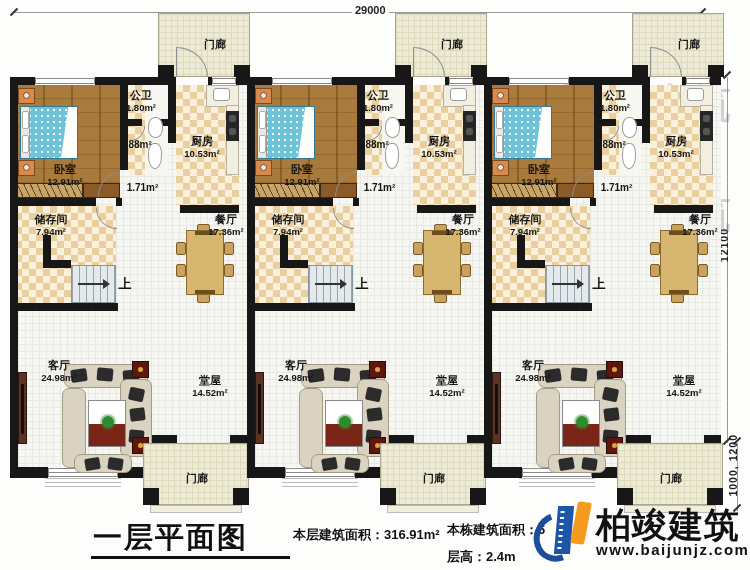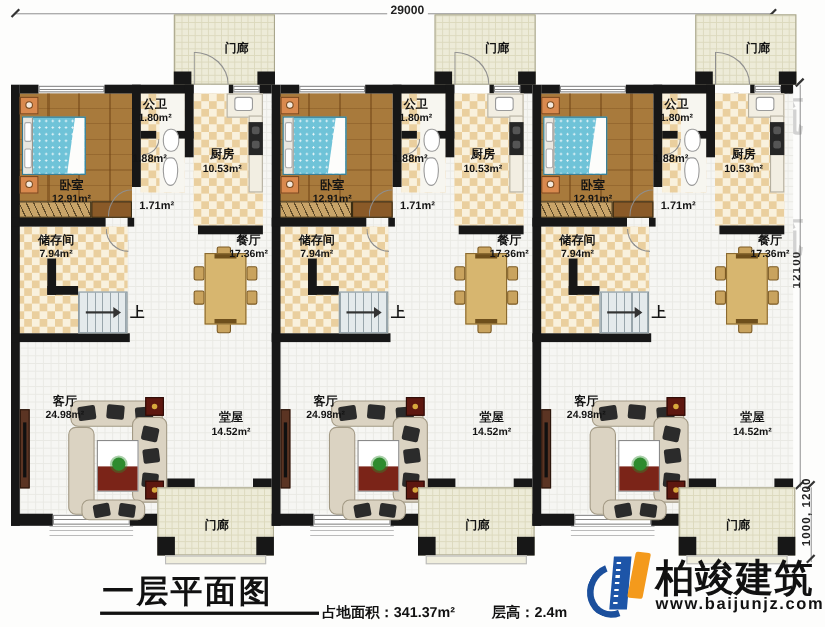--- a/index.html
+++ b/index.html
@@ -545,22 +545,25 @@
     <div class="rlabel" style="left:165px;top:297px;width:70px;">
       <span style="position:static;">堂屋</span><span class="ar" style="position:static;">14.52m²</span></div>
     <div class="rlabel" style="left:105px;top:199px;width:20px;font-size:13px;">
       <span style="position:static;">上</span></div>
   </div>
 </div>
 
   <div class="ft" style="left:93px;top:518px;font-size:29px;font-weight:bold;letter-spacing:2px;">一层平面图</div>
   <div style="left:91px;top:556px;width:199px;height:3px;background:#111;"></div>
 
-  <div class="ft" style="left:293px;top:548px;font-size:13px;font-weight:bold;">
-    <span style="position:static;">占地面积：</span><span style="position:static;">341.37m²</span>
+  <div class="ft" style="left:293px;top:526px;font-size:13px;font-weight:bold;">
+    <span style="position:static;">本层建筑面积：</span><span style="position:static;">316.91m²</span>
+  </div>
+  <div class="ft" style="left:447px;top:521px;font-size:13px;font-weight:bold;">
+    <span style="position:static;">本栋建筑面积：</span><span style="position:static;">6</span>
   </div>
   <div class="ft" style="left:447px;top:548px;font-size:13px;font-weight:bold;">
     <span style="position:static;">层高：</span><span style="position:static;">2.4m</span>
   </div>
 
   <div style="left:536px;top:500px;width:58px;height:66px;">
     <div style="left:-2px;top:12px;width:46px;height:50px;border:6px solid transparent;border-left-color:#1b4f9c;border-bottom-color:#1b4f9c;border-radius:50%;transform:rotate(25deg);"></div>
     <div style="left:20px;top:6px;width:16px;height:48px;background:#1d55a8;transform:skewX(-5deg);">
       <div style="left:3px;top:5px;width:4px;height:38px;background:repeating-linear-gradient(#fff 0 2px,transparent 2px 6px);"></div>
     </div>

